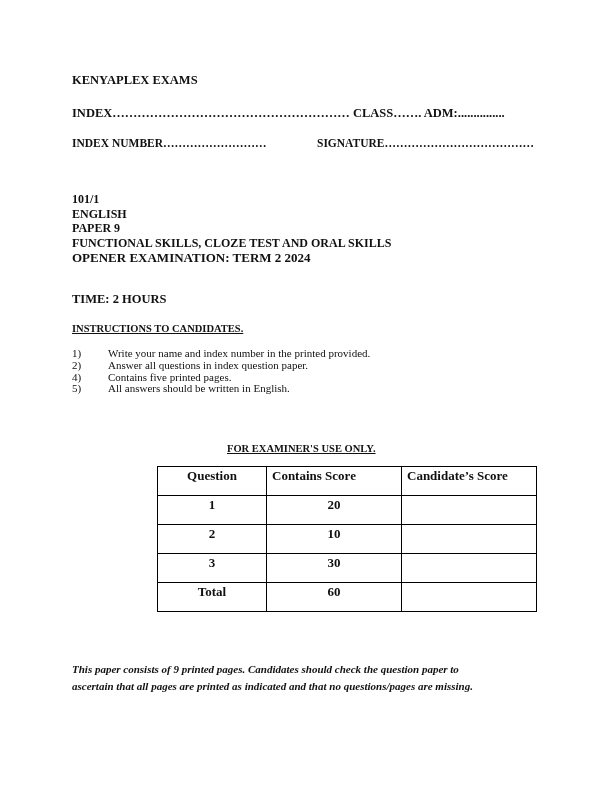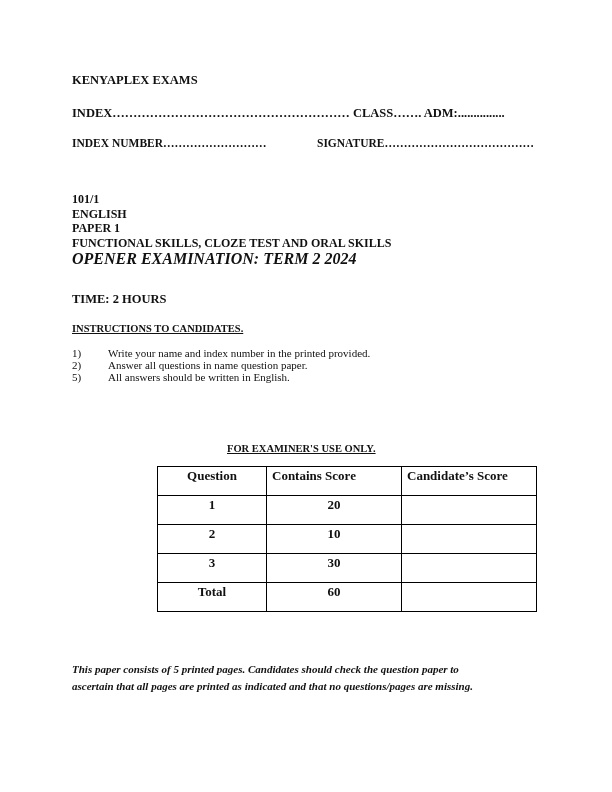--- a/index.html
+++ b/index.html
@@ -2,21 +2,21 @@
 <html><head>
   <meta charset="utf-8">
   <style>
     html, body { margin: 0; padding: 0; background: #ffffff; }
     body { width: 612px; height: 792px; position: relative; overflow: hidden;
            font-family: "Liberation Serif", "DejaVu Serif", serif; color: #111; }
     .abs { position: absolute; white-space: nowrap; }
     .hdr { font-size: 12.5px; font-weight: bold; }
     .hdr-sm { font-size: 11.5px; font-weight: bold; }
     .meta { font-size: 12px; font-weight: bold; line-height: 14.6px; }
-    .meta-sm { font-size: 16px; font-weight: bold; font-style: italic; }
+    .meta-sm { font-size: 13px; font-weight: bold; }
     .instr-title { font-size: 10.5px; font-weight: bold; text-decoration: underline; }
     .instr { font-size: 11px; line-height: 11.8px; }
     .instr .num { display: inline-block; width: 36px; }
     table.score { position: absolute; left: 157px; top: 466px; border-collapse: collapse;
                   font-family: "Liberation Serif", serif; font-size: 13px; font-weight: bold; }
     table.score td { border: 1.6px solid #000; height: 27px; vertical-align: top; padding: 1px 5px 0 5px; }
     table.score td.c1 { width: 98px; text-align: center; }
     table.score td.c2 { width: 124px; }
     table.score td.c3 { width: 124px; }
     .center { text-align: center; }
@@ -26,30 +26,31 @@
 <body>
 
 <div class="abs hdr" style="left:72px; top:73px;">KENYAPLEX EXAMS</div>
 <div class="abs hdr" style="left:72px; top:106px;">INDEX………………………………………………… CLASS……. ADM:...............</div>
 <div class="abs hdr-sm" style="left:72px; top:137px;">INDEX NUMBER………………………</div>
 <div class="abs hdr-sm" style="left:317px; top:137px;">SIGNATURE…………………………………</div>
 
 <div class="abs" style="left:72px; top:192px;">
   <div class="meta">101/1</div>
   <div class="meta">ENGLISH</div>
-  <div class="meta">PAPER 1</div>
+  <div class="meta">PAPER 9</div>
   <div class="meta">FUNCTIONAL SKILLS, CLOZE TEST AND ORAL SKILLS</div>
   <div class="meta-sm">OPENER EXAMINATION: TERM 2 2024</div>
 </div>
 <div class="abs hdr" style="left:72px; top:292px;">TIME: 2 HOURS</div>
 
 <div class="abs instr-title" style="left:72px; top:323px;">INSTRUCTIONS TO CANDIDATES.</div>
 <div class="abs instr" style="left:72px; top:348px;">
   <div><span class="num">1)</span><span>Write your name and index number in the printed provided.</span></div>
-  <div><span class="num">2)</span><span>Answer all questions in name question paper.</span></div>
+  <div><span class="num">2)</span><span>Answer all questions in index question paper.</span></div>
+  <div><span class="num">4)</span><span>Contains five printed pages.</span></div>
   <div><span class="num">5)</span><span>All answers should be written in English.</span></div>
 </div>
 
 <div class="abs instr-title" style="left:227px; top:443px;">FOR EXAMINER'S USE ONLY.</div>
 <table class="score">
   <tbody>
       <tr>
     <td class="c1">Question</td>
     <td class="c2">Contains Score</td>
     <td class="c3">Candidate’s Score</td>
@@ -71,15 +72,15 @@
   </tr>
   <tr>
     <td class="c1 center">Total</td>
     <td class="c2 center">60</td>
     <td class="c3"></td>
   </tr>
 </tbody>
   </table>
 
 <div class="abs foot" style="left:72px; top:661px;">
-  <div>This paper consists of 5 printed pages.  Candidates should check the question paper to</div>
+  <div>This paper consists of 9 printed pages.  Candidates should check the question paper to</div>
   <div>ascertain that all pages are printed as indicated and that no questions/pages are missing.</div>
 </div>
 
 </body></html>

